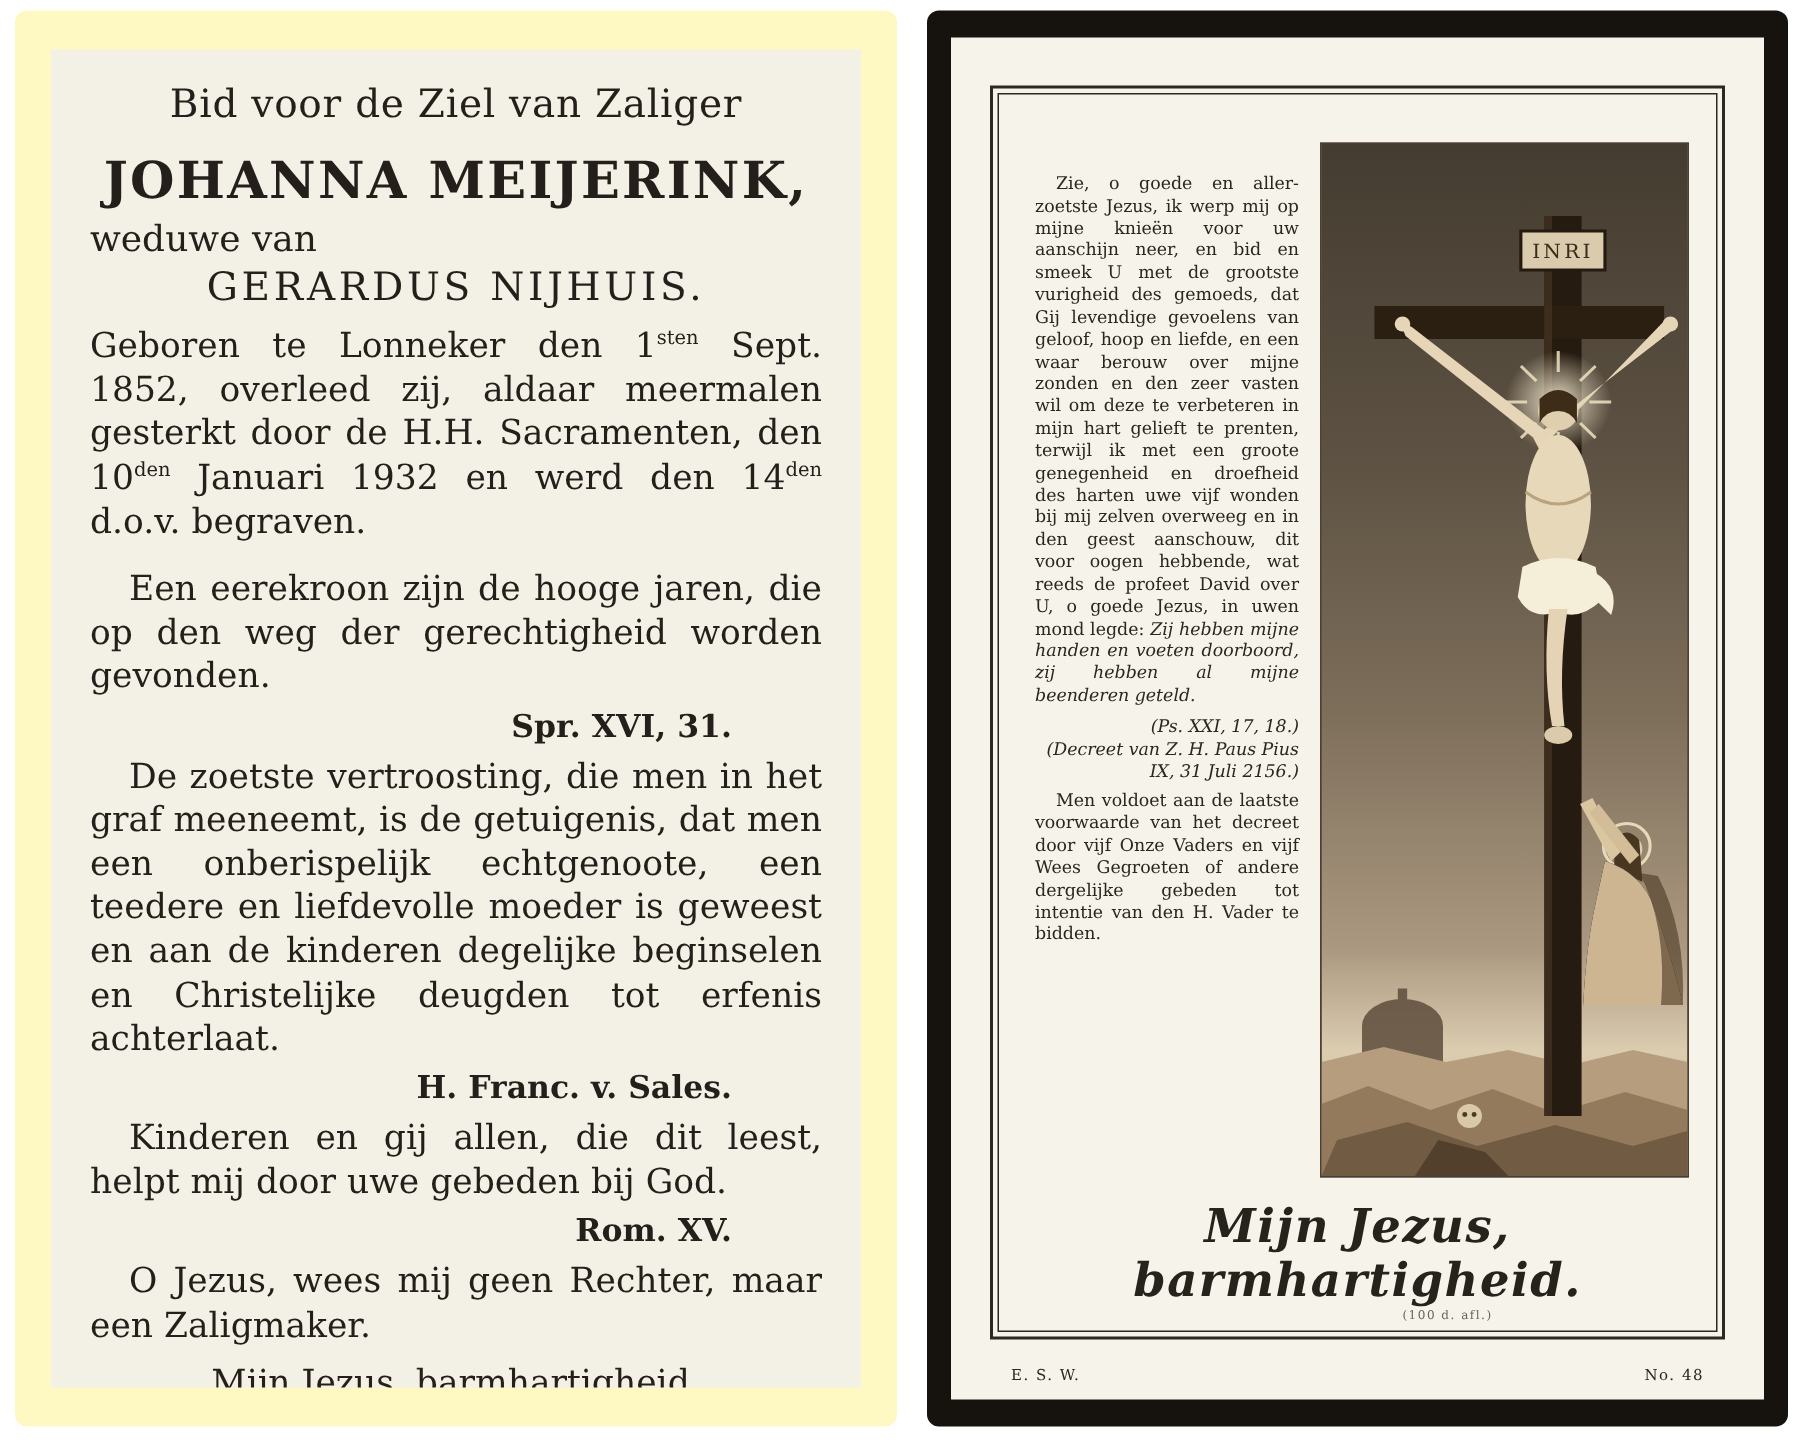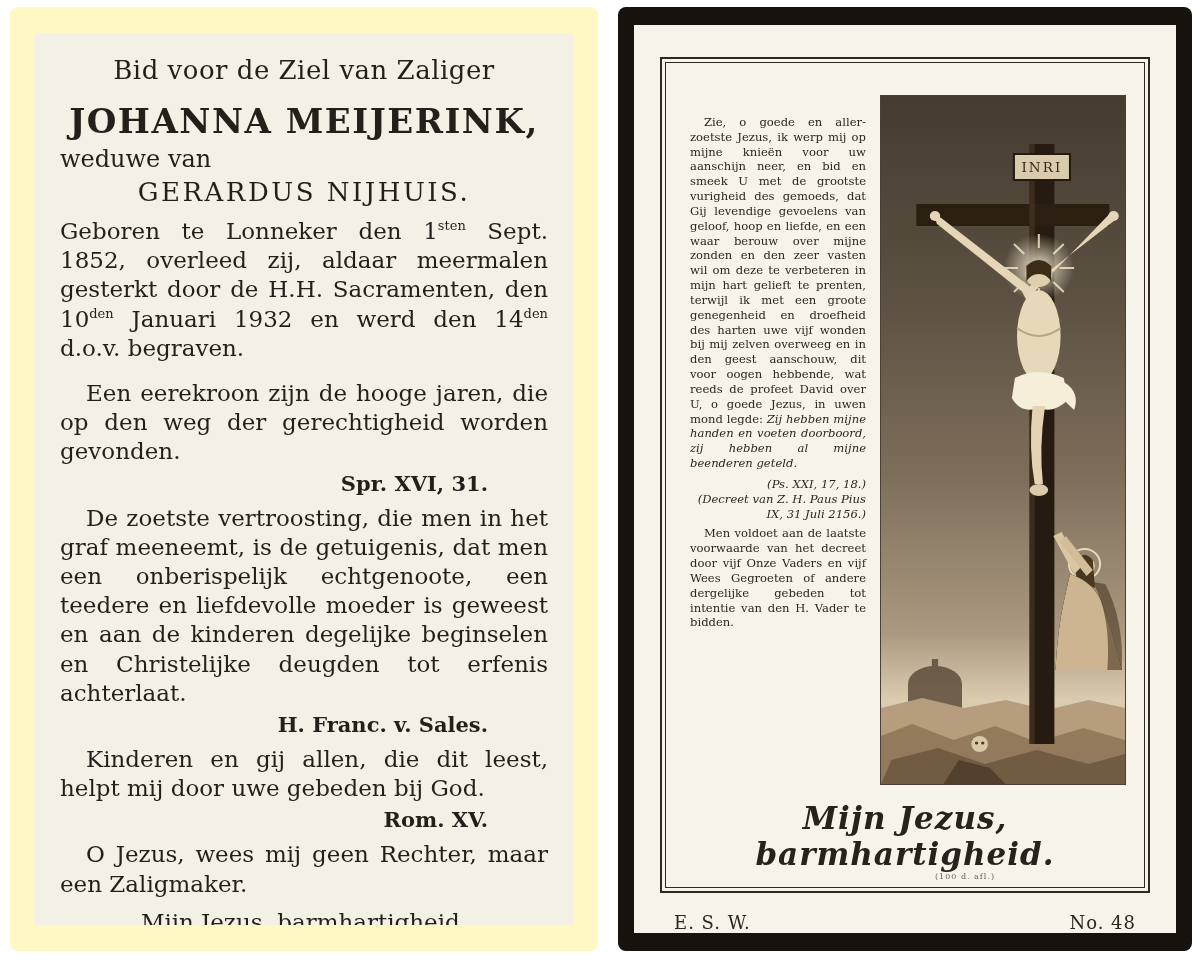--- a/index.html
+++ b/index.html
@@ -94,23 +94,23 @@
     font-family:"DejaVu Serif", serif;
     font-style:italic; font-weight:bold;
     font-size:31px; letter-spacing:1px; color:#26221c;
     margin:10px 0 2px;
   }
   .script-caption-small {
     text-align:center; font-size:8px; color:#6b6358;
     margin:-2px 0 0 120px; letter-spacing:1px;
   }
   .rc-footer {
-    position:absolute; left:40px; right:40px; bottom:0;
+    position:absolute; left:40px; right:40px; bottom:10px;
     display:flex; justify-content:space-between;
-    font-size:18px; letter-spacing:1px; color:#2b261f;
+    font-size:10px; letter-spacing:1px; color:#2b261f;
   }
 </style>
 </head>
 <body>
 
 <div class="card-left">
   <div class="card-left-inner">
 
     <p class="intro-line">Bid voor de Ziel van Zaliger</p>
     <p class="deceased-name">JOHANNA MEIJERINK,</p>

